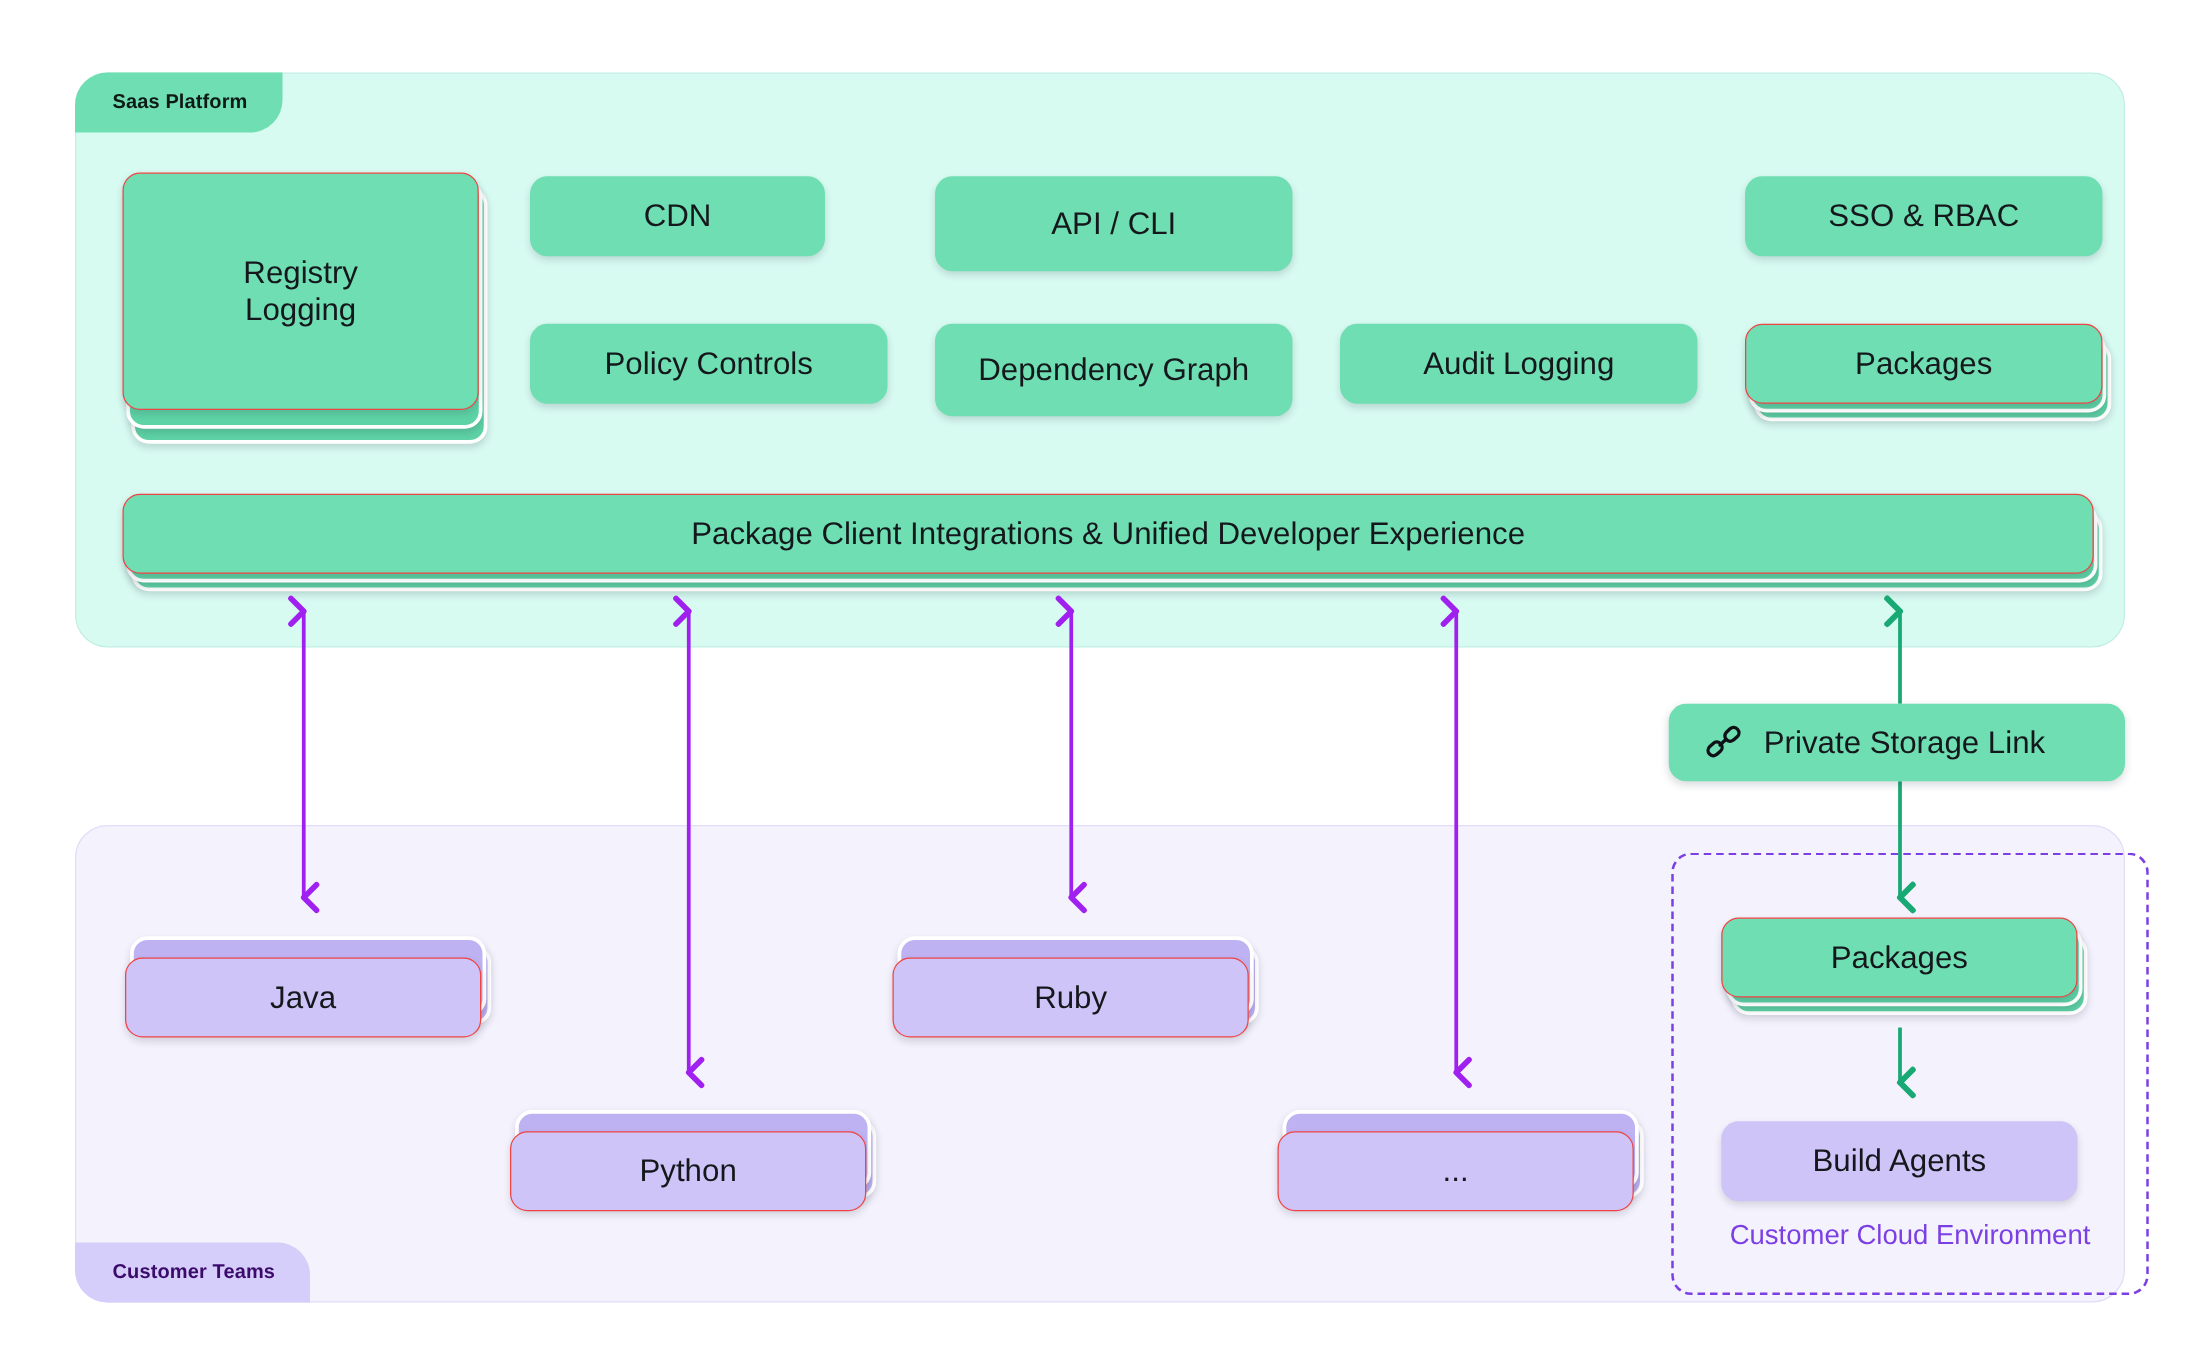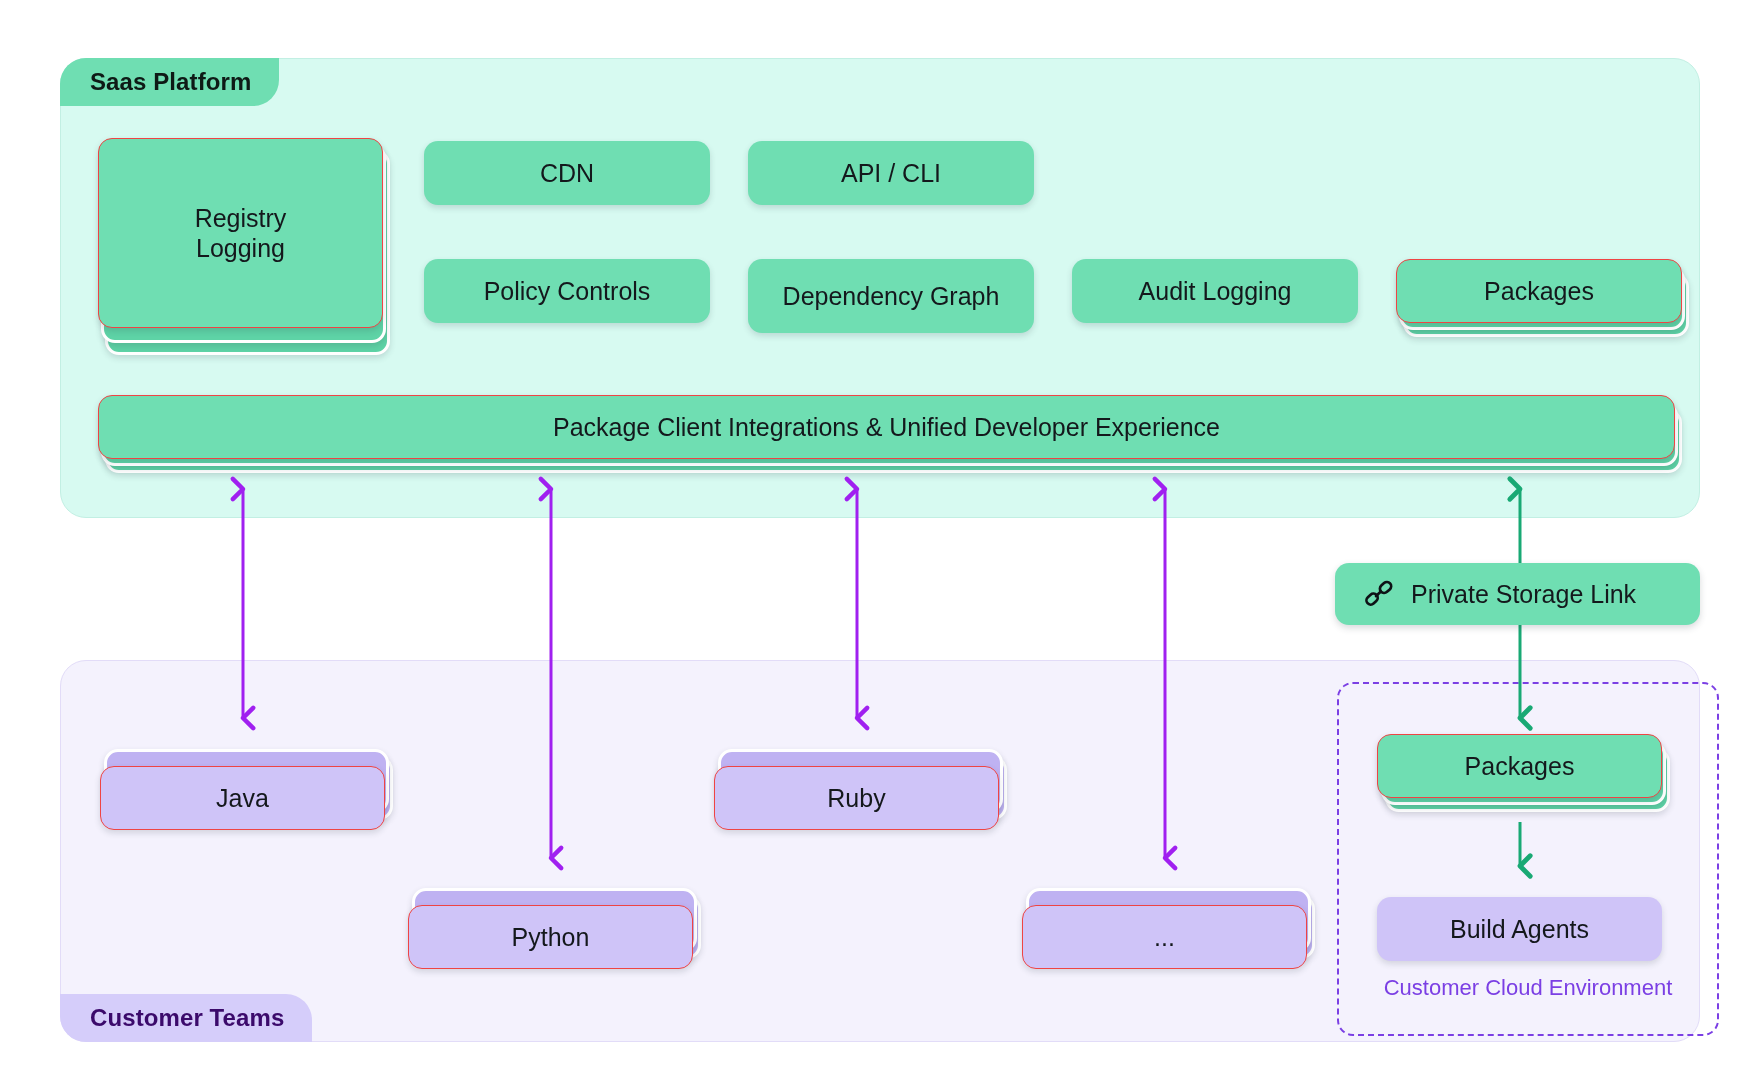--- a/index.html
+++ b/index.html
@@ -44,21 +44,21 @@
     height: 382px;
     background: #F4F2FD;
     border: 1px solid #E2DCF8;
   }
 
   
   .panel-tab {
     position: absolute;
     display: flex;
     align-items: center;
-    font-size: 24px;
+    font-size: 16px;
     font-weight: 700;
     letter-spacing: 0.1px;
     box-sizing: border-box;
     white-space: nowrap;
   }
   .tab-saas {
     left: 60px;
     top: 58px;
     height: 48px;
     padding: 0 28px 0 30px;
@@ -167,25 +167,28 @@
 
   <div class="panel panel-customer"></div>
 
   <div class="stack-layer green l2" style="left:105px; top:150px; width:285px; height:205px;"></div>
   <div class="stack-layer green l1" style="left:101px; top:144px; width:285px; height:199px;"></div>
   <div class="node green stacked" style="left:98px; top:138px; width:285px; height:190px; flex-direction:column;">
     <span class="node-label">Registry</span>
     <span class="node-label">Logging</span>
   </div>
 
-  <div class="node green" style="left:424px; top:141px; width:286px; height:64px;">
+  <div class="node green" style="left:424px; top:141px; width:236px; height:64px;">
     <span class="node-label">CDN</span>
   </div>
-  <div class="node green" style="left:748px; top:141px; width:286px; height:64px;">
+  <div class="node green" style="left:748px; top:141px; width:286px; height:76px;">
     <span class="node-label">API / CLI</span>
+  </div>
+  <div class="node green" style="left:1396px; top:141px; width:286px; height:64px;">
+    <span class="node-label">SSO &amp; RBAC</span>
   </div>
 
   <div class="node green" style="left:424px; top:259px; width:286px; height:64px;">
     <span class="node-label">Policy Controls</span>
   </div>
   <div class="node green" style="left:748px; top:259px; width:286px; height:74px;">
     <span class="node-label">Dependency Graph</span>
   </div>
   <div class="node green" style="left:1072px; top:259px; width:286px; height:64px;">
     <span class="node-label">Audit Logging</span>

